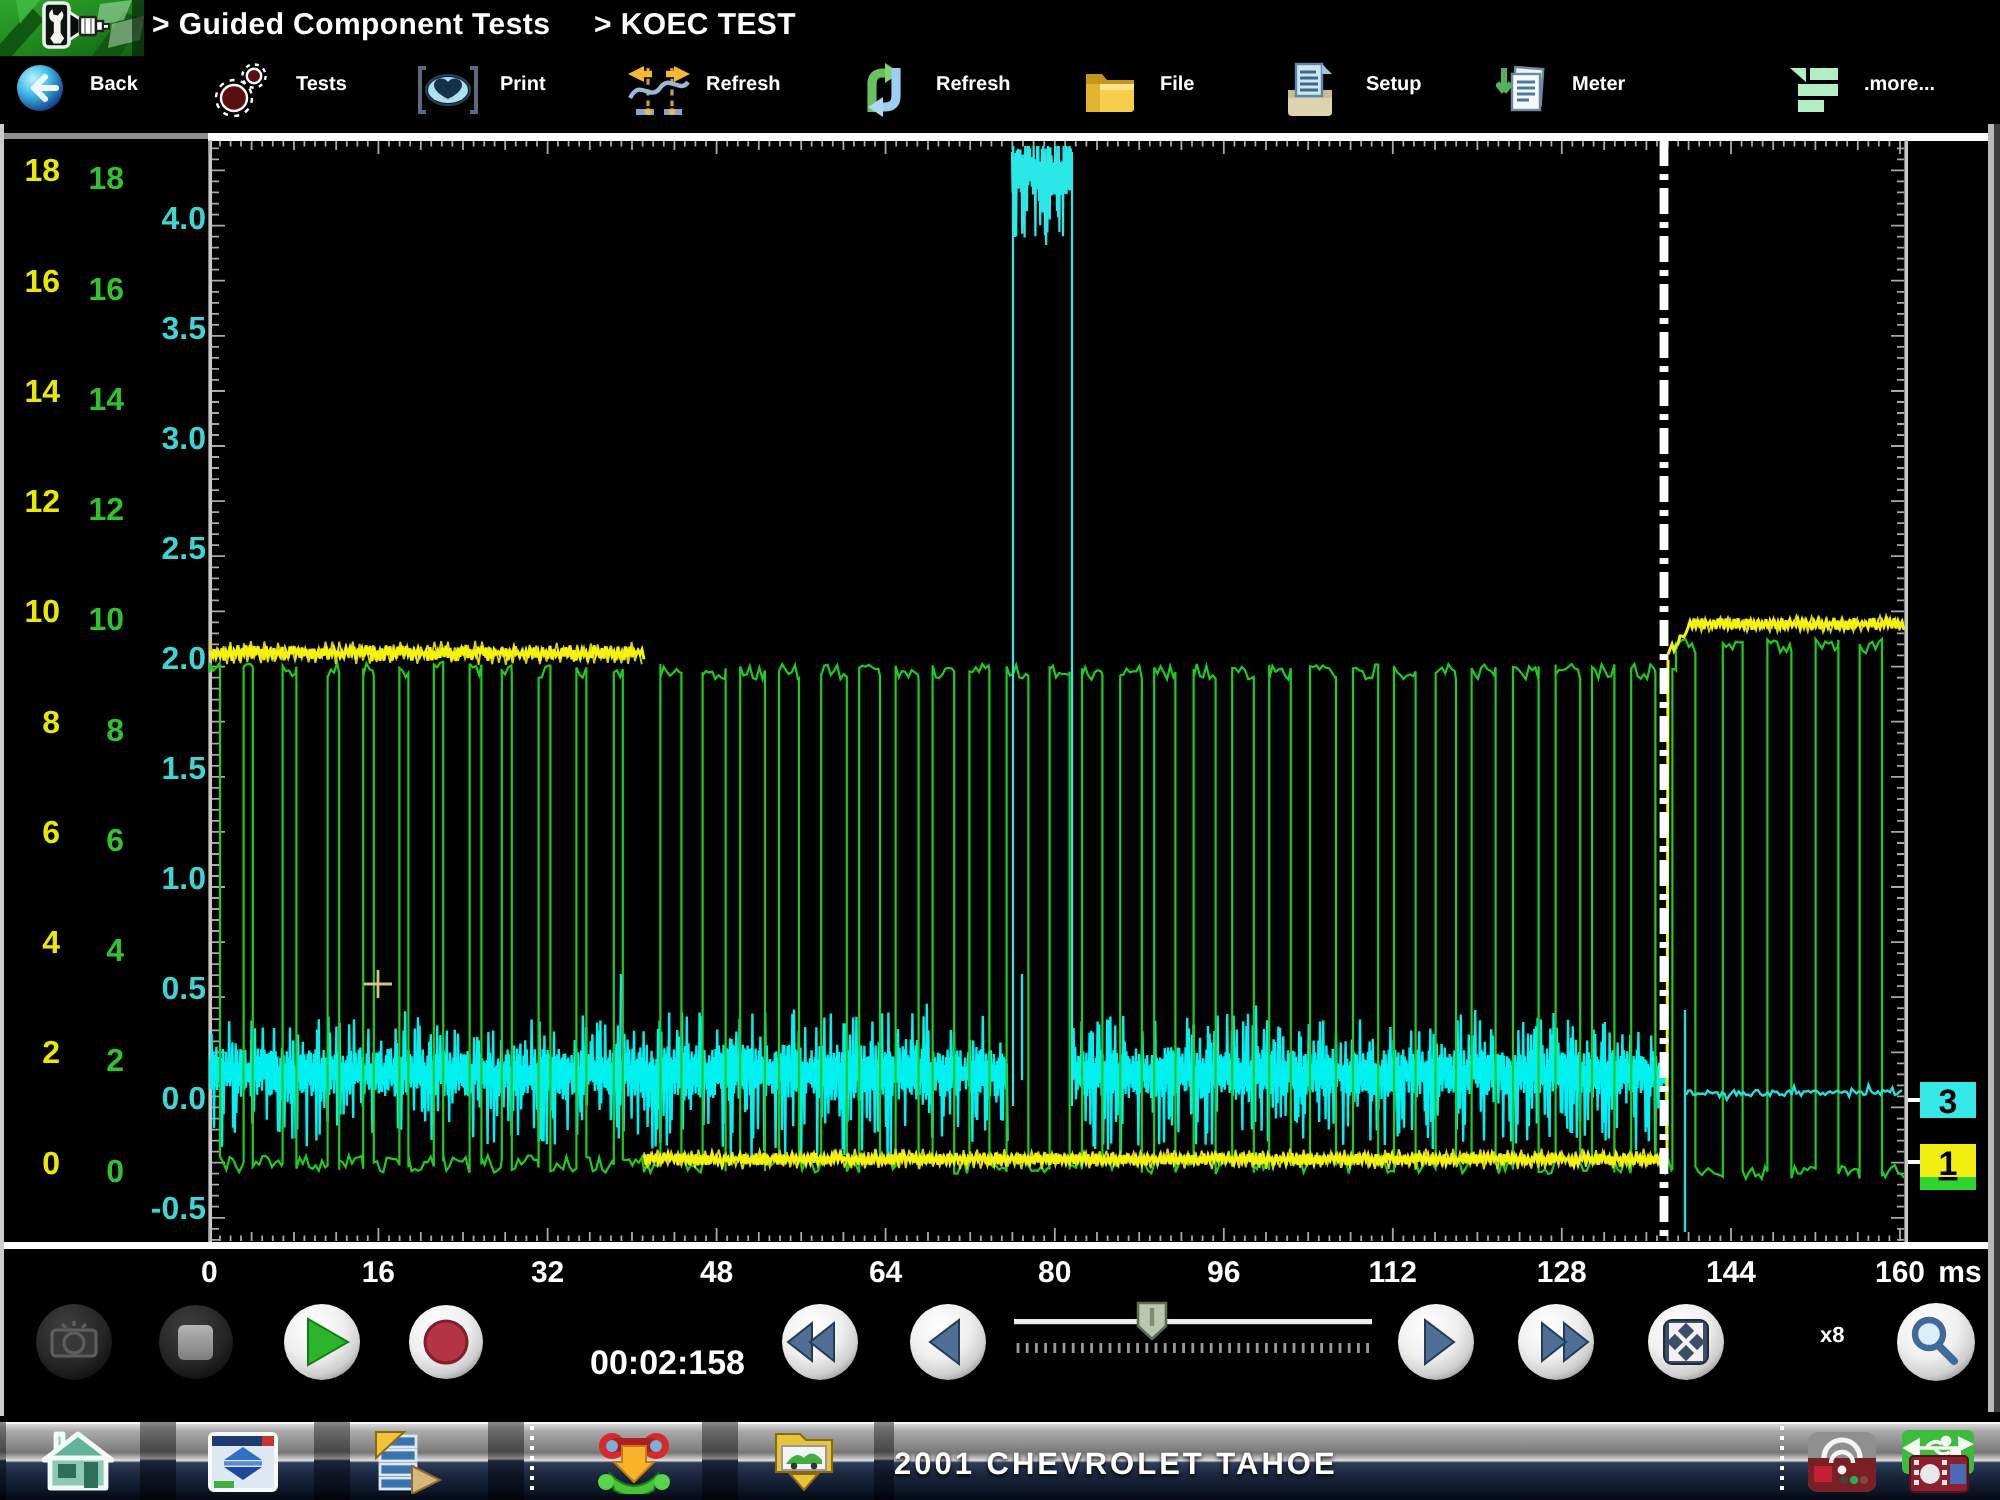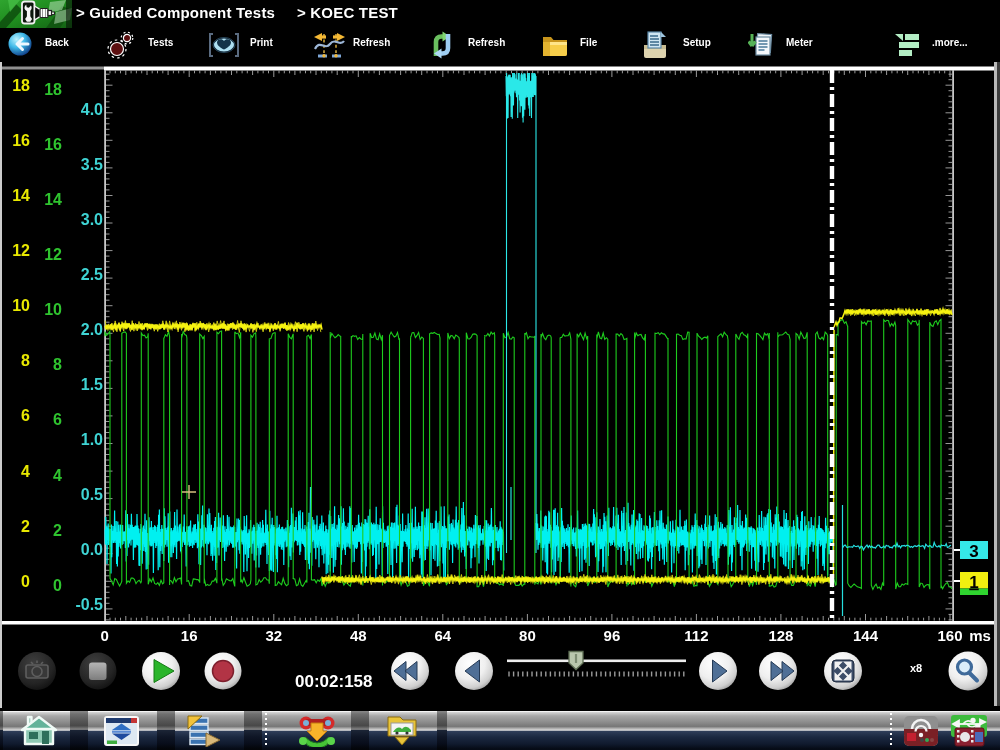--- a/index.html
+++ b/index.html
@@ -353,20 +353,21 @@
         <circle cx="34" cy="26" r="4" fill="#5ad44a"></circle>
   </svg>
   <svg class="abs" style="left:383px;top:15px" width="38" height="32" viewBox="0 0 38 32">
     <path d="M5 2 h12 l3 3 h13 v16 h-28 z" fill="#e8c43a" stroke="#8a6a10" stroke-width="1"></path>
     <rect x="8" y="8" width="22" height="12" fill="#f4f4f4" stroke="#999" stroke-width="1"></rect>
     <path d="M10 17 q5 -7 9 -3 q4 -5 9 1 l0 2 l-18 0 z" fill="#3fae3f"></path>
     <circle cx="14" cy="18" r="1.6" fill="#333"></circle>
         <circle cx="24" cy="18" r="1.6" fill="#333"></circle>
     <polygon points="12,22 26,22 19,30" fill="#e8c43a" stroke="#8a6a10" stroke-width="1"></polygon>
   </svg>
+  <div id="vtext">2001 CHEVROLET TAHOE</div>
   <svg class="abs" style="left:904px;top:16px" width="34" height="30" viewBox="0 0 34 30">
     <rect x="0" y="0" width="34" height="30" rx="5" fill="#8f8f8f"></rect>
     <rect x="0" y="15" width="34" height="15" rx="5" fill="#7a2025"></rect>
     <rect x="0" y="13" width="34" height="6" fill="#7a2025"></rect>
     <g stroke="#f4f4f4" fill="none">
       <path d="M8 13 a9 9 0 0 1 18 0" stroke-width="2.6"></path>
       <path d="M11.5 15.5 a5.5 5.5 0 0 1 11 0" stroke-width="2.2"></path>
       <circle cx="17" cy="19" r="2.2" fill="#f4f4f4" stroke="none"></circle>
     </g>
     <rect x="3" y="17" width="9" height="8" fill="#c42030"></rect>

